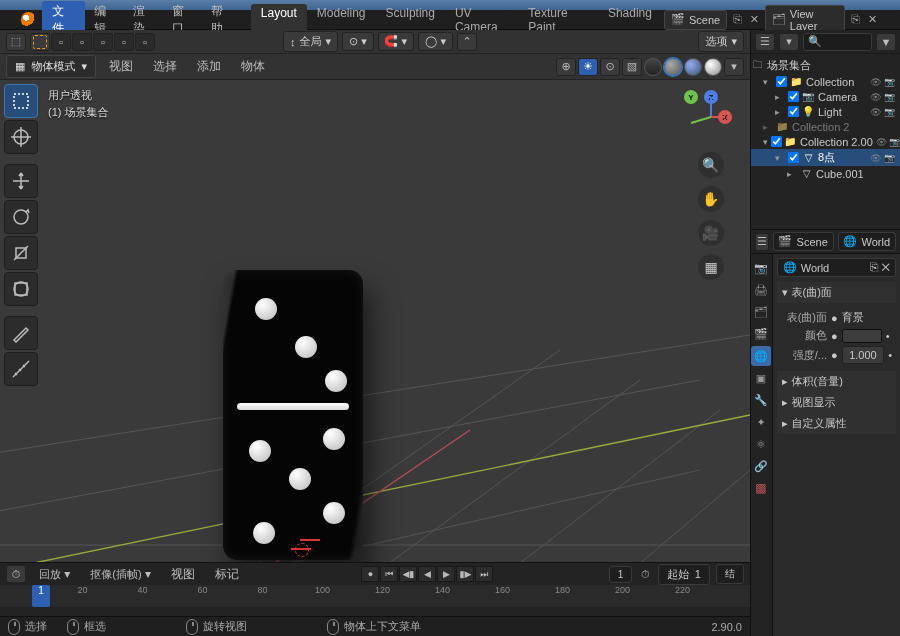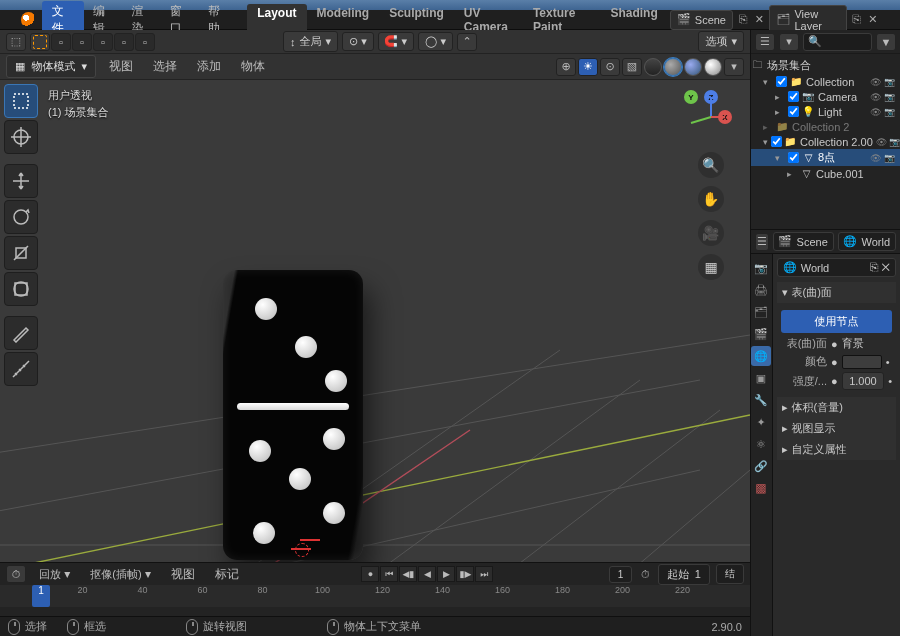--- a/index.html
+++ b/index.html
@@ -3,21 +3,21 @@
 <meta charset="utf-8">
 <style>
 * { margin: 0; padding: 0; box-sizing: border-box; font-family: sans-serif; font-size: 11px; user-select: none; }
 body { background: #2a2a2a; color: #c8c8c8; width: 900px; height: 636px; overflow: hidden; display: flex; flex-direction: column; }
 .title-bar { background: linear-gradient(#5a7fa8, #3e6491); height: 10px; }
 .top-menu { background: #1f1f1f; display: flex; align-items: center; height: 20px; padding: 0 21px; gap: 2px; border-bottom: 1px solid #0d0d0d; }
 .blender-logo { width: 16px; height: 16px; border-radius: 50%; background: radial-gradient(circle at 35% 35%, #fff 0 3px, #f57900 3px 8px, transparent 8px); margin-right: 4px; }
 .file-btn { background: #2d5fb3; color: #fff; padding: 2px 10px; border-radius: 3px; cursor: pointer; font-size: 12px; }
 .menu-item { padding: 2px 7px; cursor: pointer; color: #bcbcbc; font-size: 12px; }
 .workspace-tabs { display: flex; margin-left: 8px; }
-.ws-tab { padding: 2px 10px; color: #aaa; cursor: pointer; border-radius: 3px 3px 0 0; font-size: 12px; font-weight: bold; }
+.ws-tab { padding: 2px 10px; color: #aaa; cursor: pointer; border-radius: 3px 3px 0 0; font-size: 12px; }
 .ws-tab.active { background: #323232; color: #fff; }
 .scene-controls { margin-left: auto; display: flex; gap: 4px; align-items: center; }
 .scene-field { background: #2c2c2c; border: 1px solid #444; padding: 2px 6px; border-radius: 3px; display: flex; align-items: center; gap: 4px; }
 .small-ic { width: 14px; height: 14px; display: inline-flex; align-items: center; justify-content: center; color: #aaa; font-size: 11px; }
 
 .workspace { flex: 1 1 auto; display: flex; min-height: 0; }
 .viewport-col { flex: 1 1 auto; display: flex; flex-direction: column; min-width: 0; }
 
 .hdr2 { background: #323232; height: 24px; display: flex; align-items: center; padding: 0 6px; gap: 4px; border-bottom: 1px solid #222; }
 .hdr2 .grp { display: flex; gap: 1px; }
@@ -441,21 +441,20 @@
         <div class="ptab">✦</div>
         <div class="ptab">⚛</div>
         <div class="ptab">🔗</div>
         <div class="dash-ic">▩</div>
       </div>
       <div class="prop-body">
         <div class="crumb">🌐 <span>World</span> <span style="margin-left:auto">⎘ ✕</span></div>
 
         <div class="panel-hd">▾ <span>表(曲)面</span></div>
         <div class="panel-bd">
-          <div class="btn-wide">使用节点</div>
           <div class="row">
               <span class="lab">表(曲)面</span>
               <span>●</span>
               <span>育景</span>
             </div>
           <div class="row">
               <span class="lab">颜色</span>
               <span>●</span>
               <div class="swatch" style="background:#3d3d3d"></div>
               <span>•</span>

